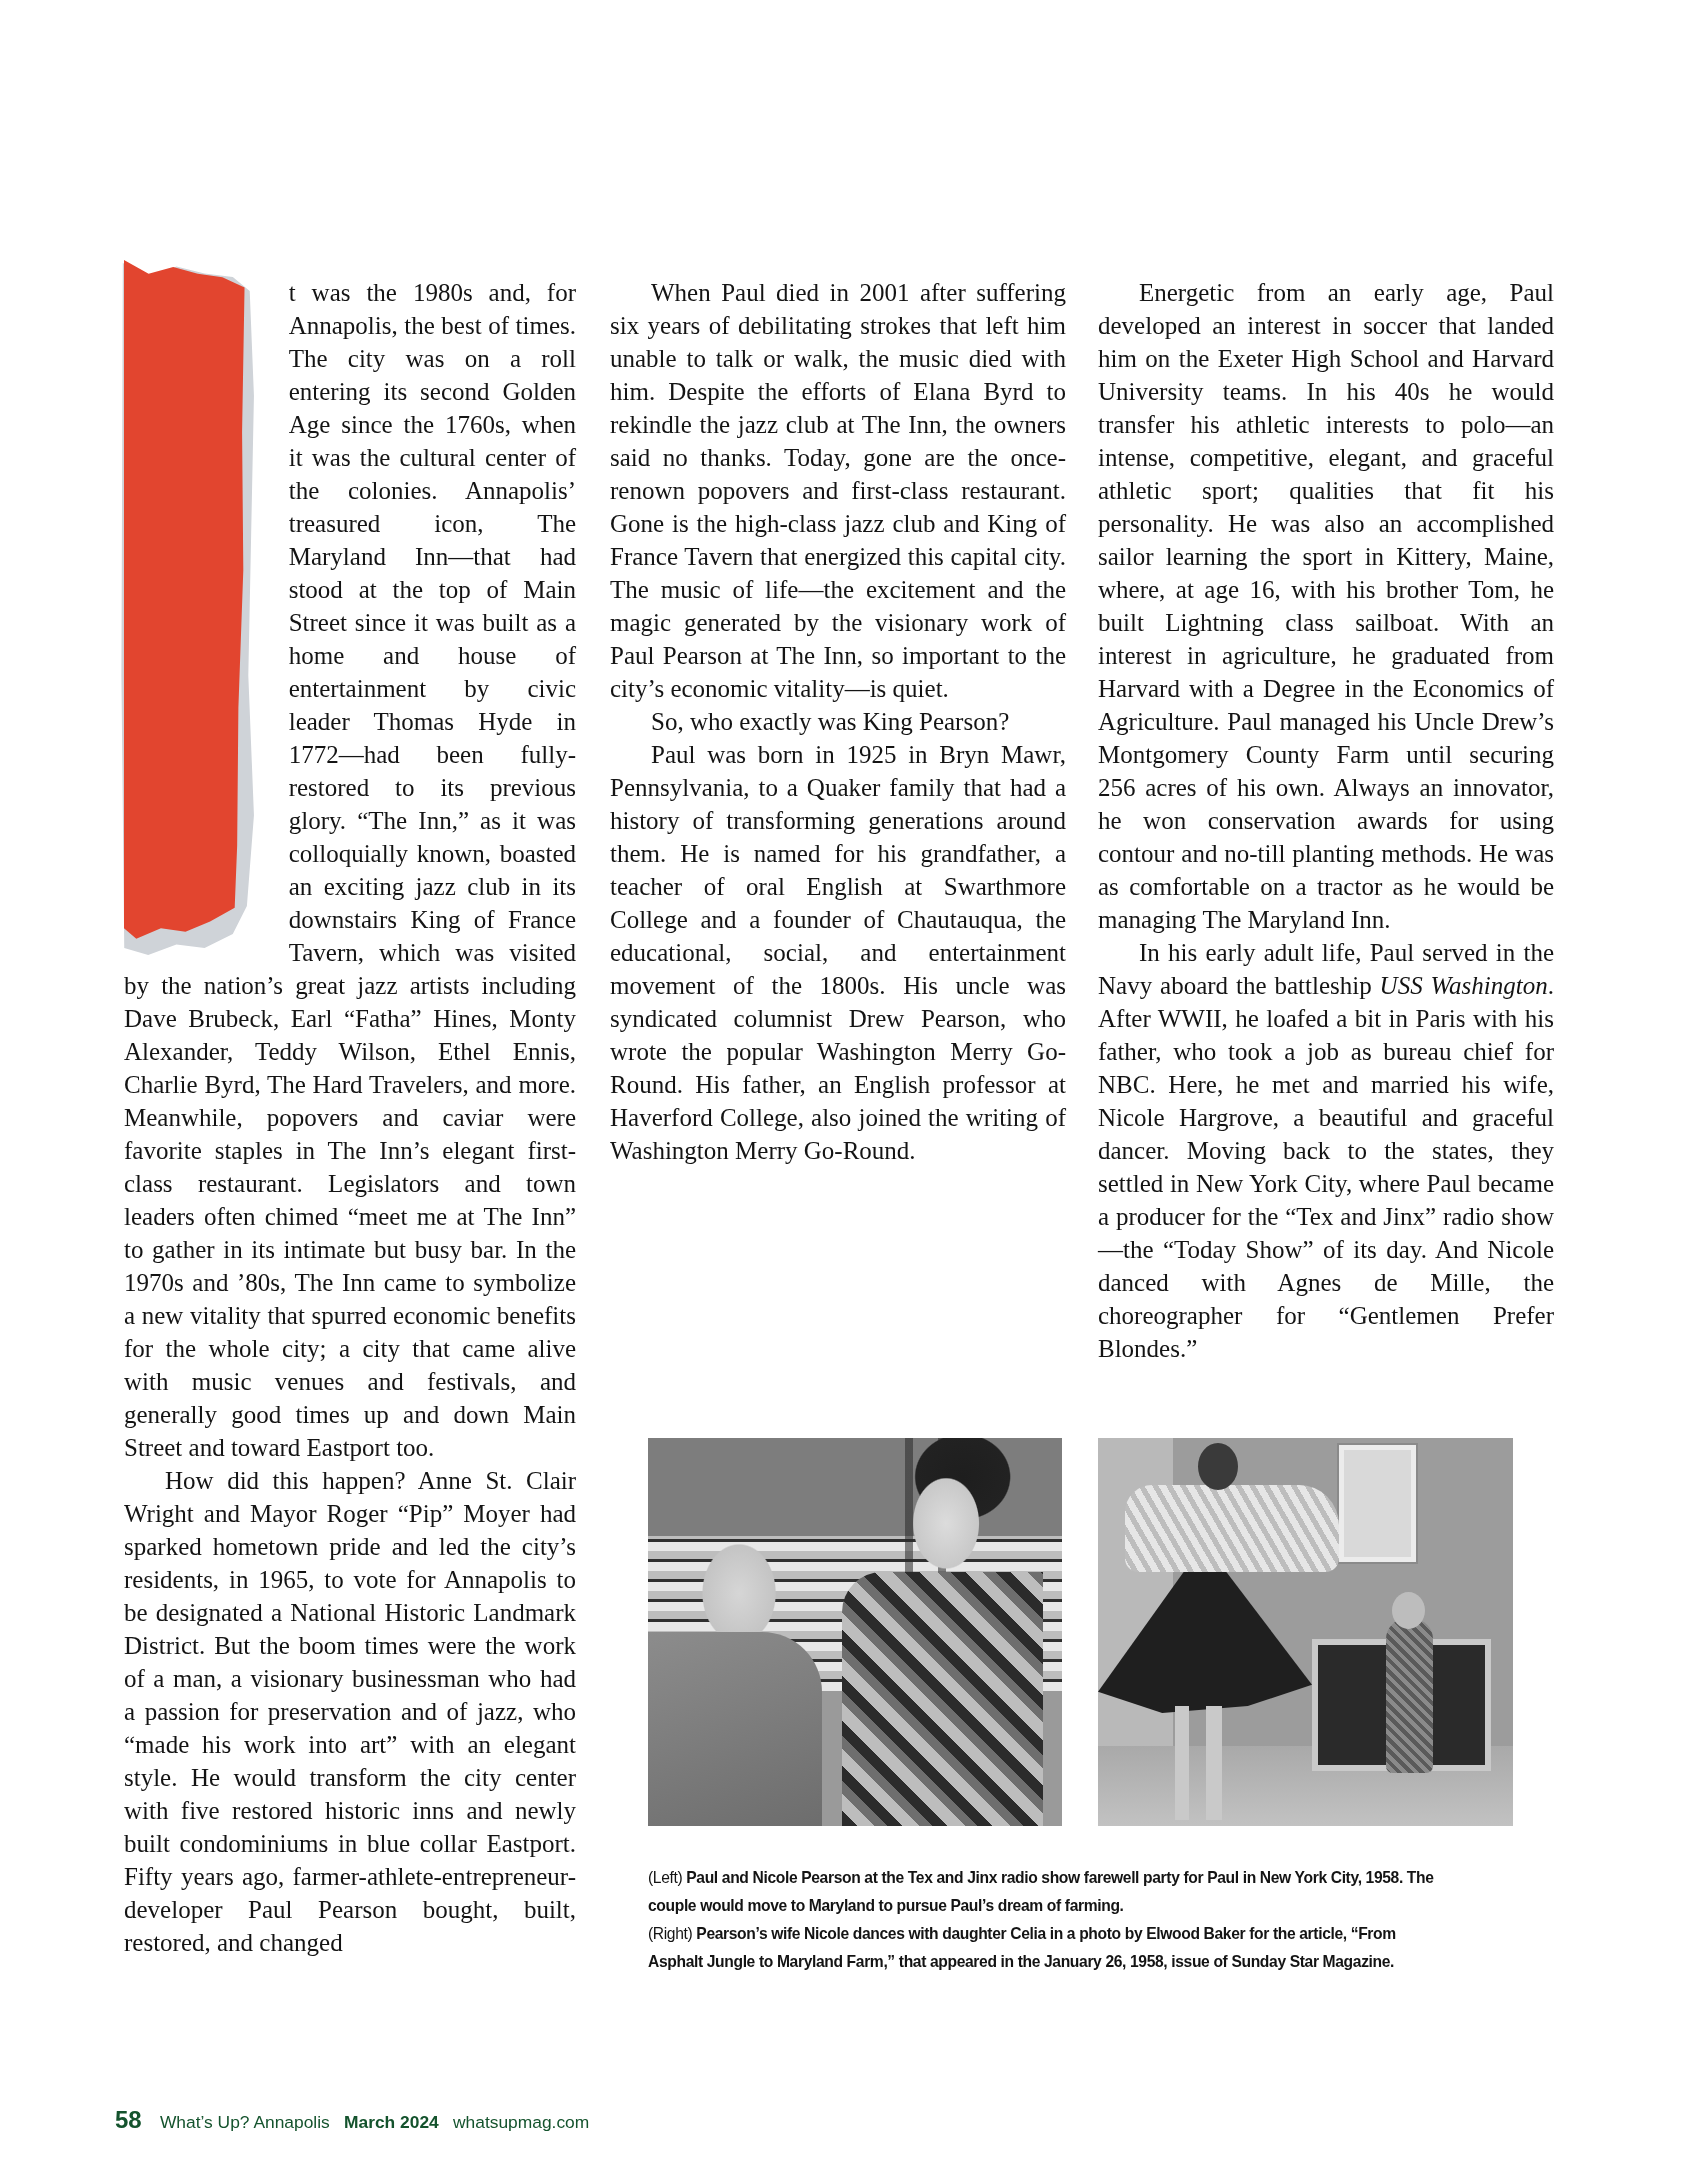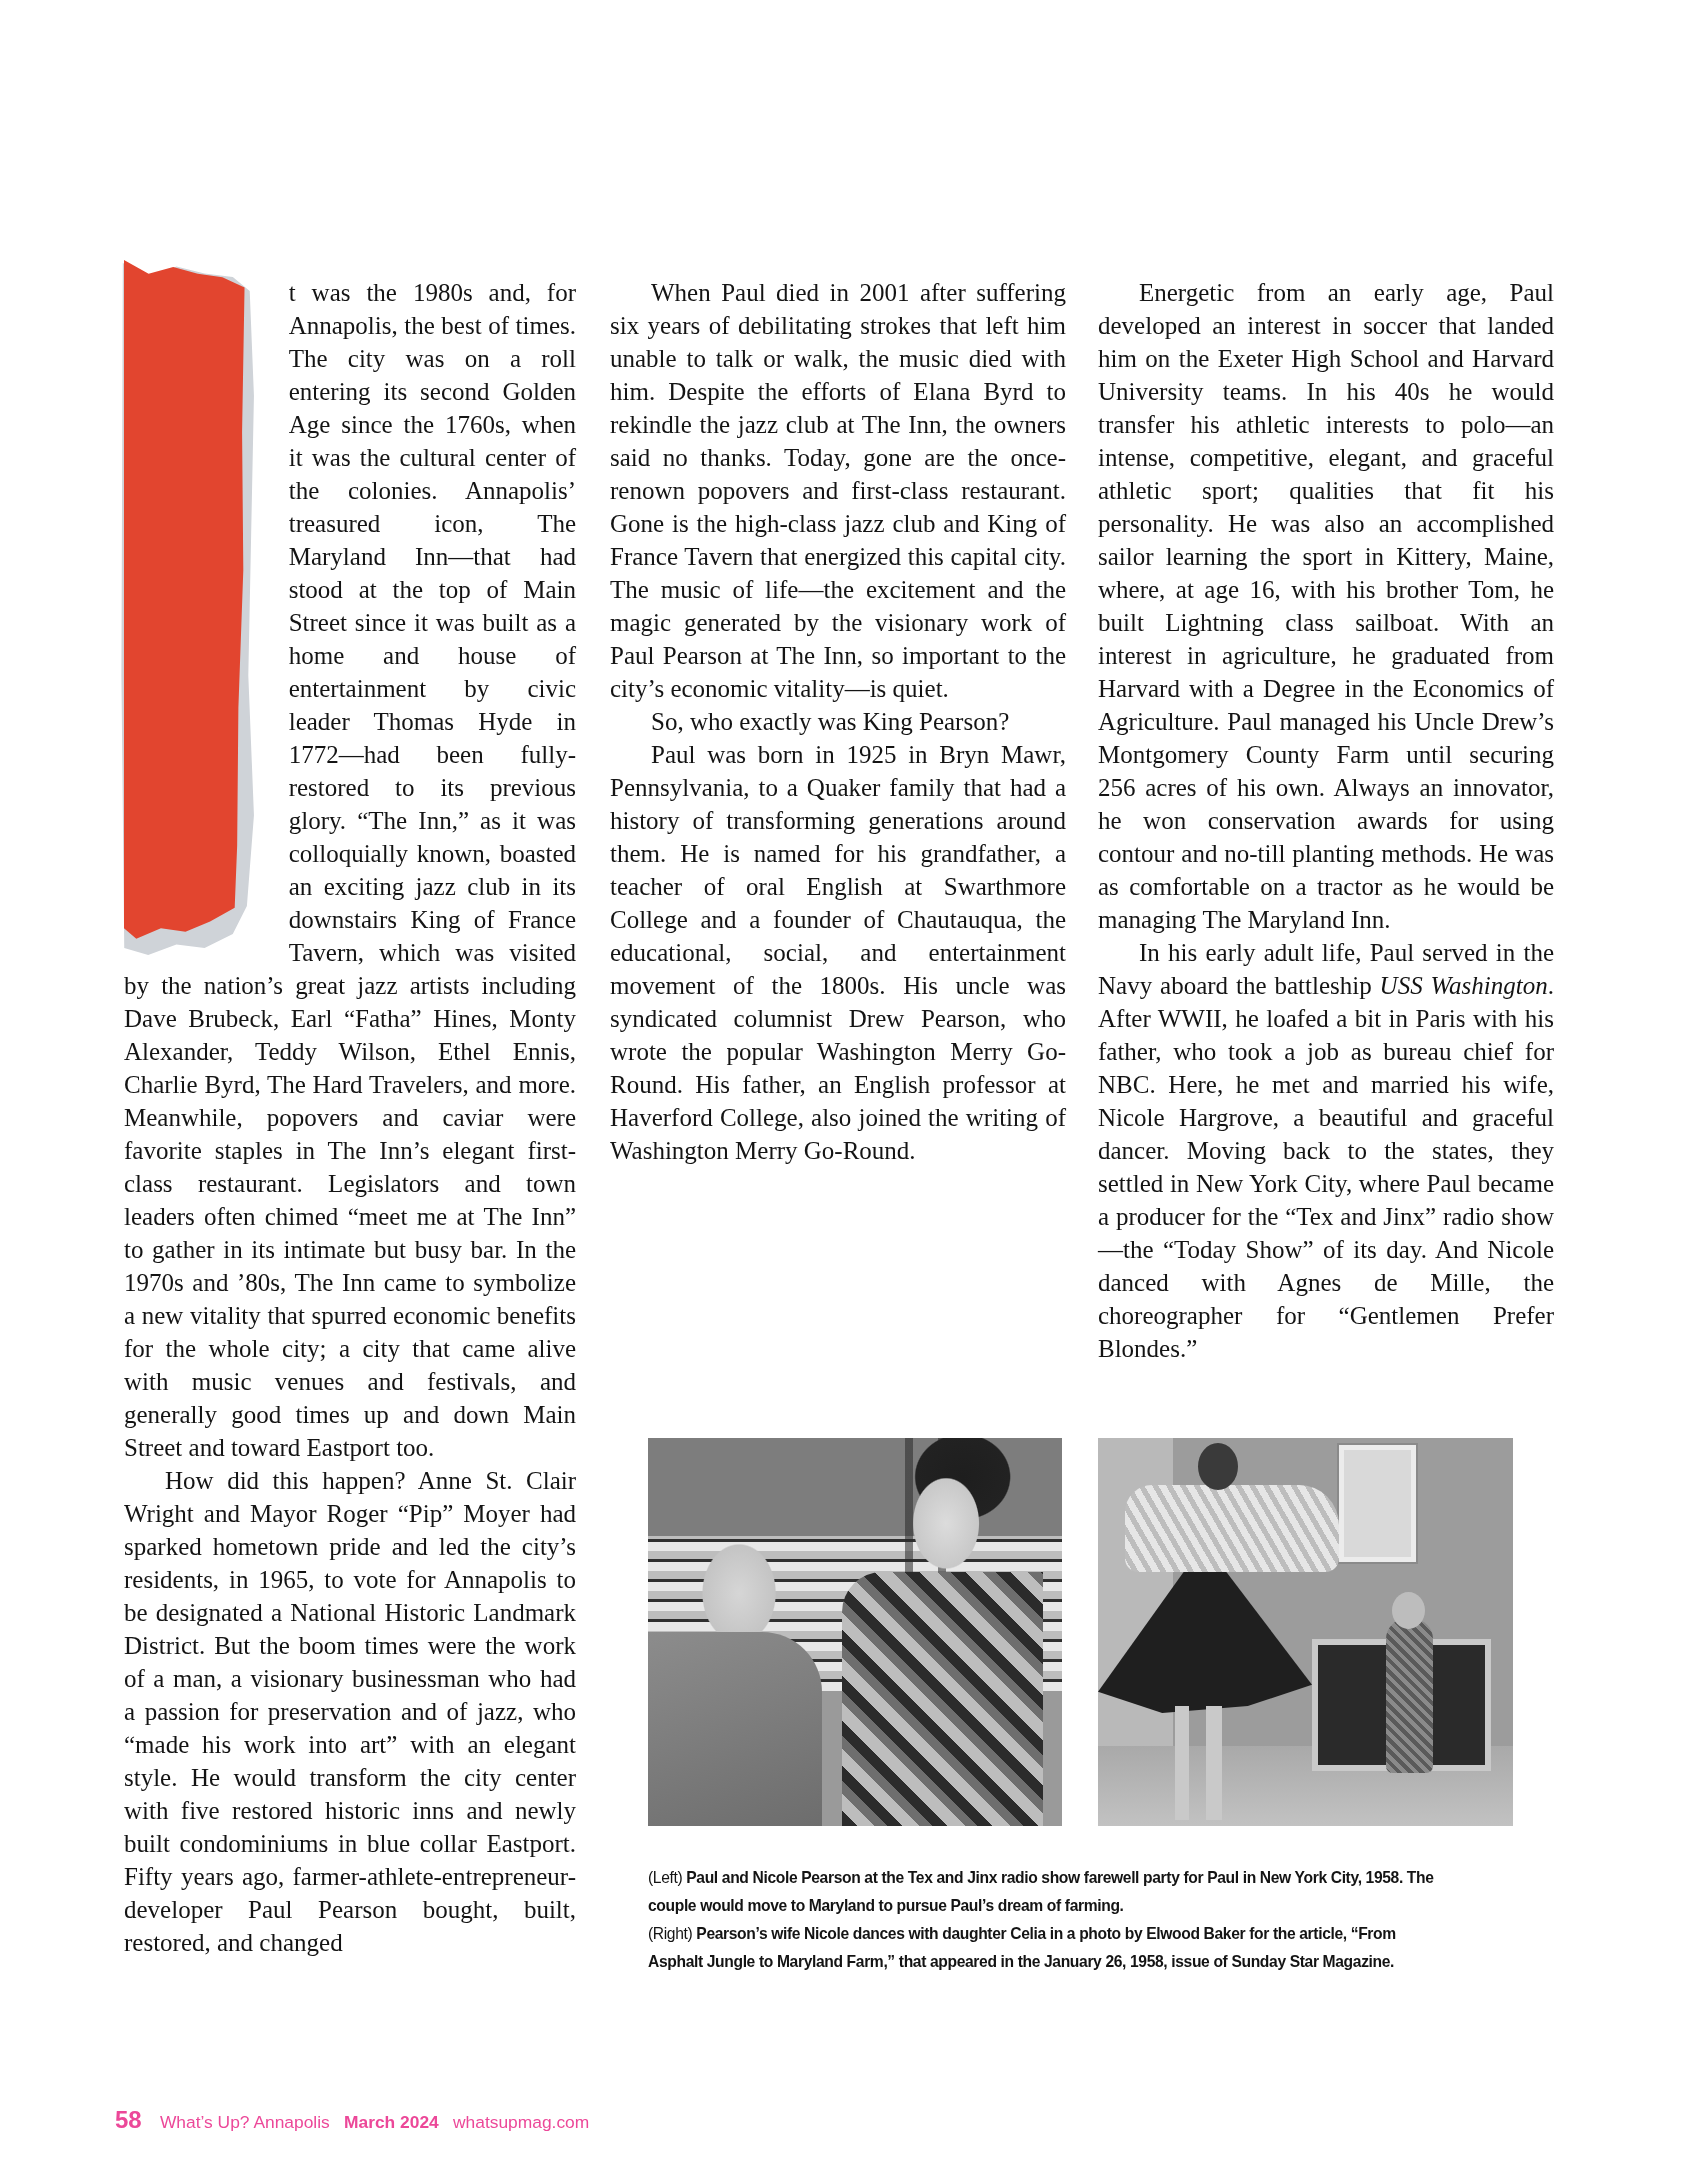--- a/index.html
+++ b/index.html
@@ -116,21 +116,21 @@
       font-family: "Liberation Sans", "DejaVu Sans", sans-serif;
       font-size: 17px; line-height: 28px; font-weight: bold;
       letter-spacing: -0.4px; color: #141414;
       transform: scaleX(0.92); transform-origin: left top;
     }
     .caption .lbl { font-weight: normal; }
 
     .footer {
       position: absolute; left: 115px; top: 2106px;
       font-family: "Liberation Sans", "DejaVu Sans", sans-serif;
-      font-size: 17.4px; color: #ec4899; white-space: nowrap;
+      font-size: 17.4px; color: #14532d; white-space: nowrap;
     }
     .footer .pg { font-weight: bold; font-size: 24px; margin-right: 13.4px; }
     .footer .mag { margin-right: 9.4px; }
     .footer .date { font-weight: bold; margin-right: 9.4px; }
   </style>
 </head>
 <body>
 
 <div class="col" id="col1">
   <div class="dropcap-shape">

